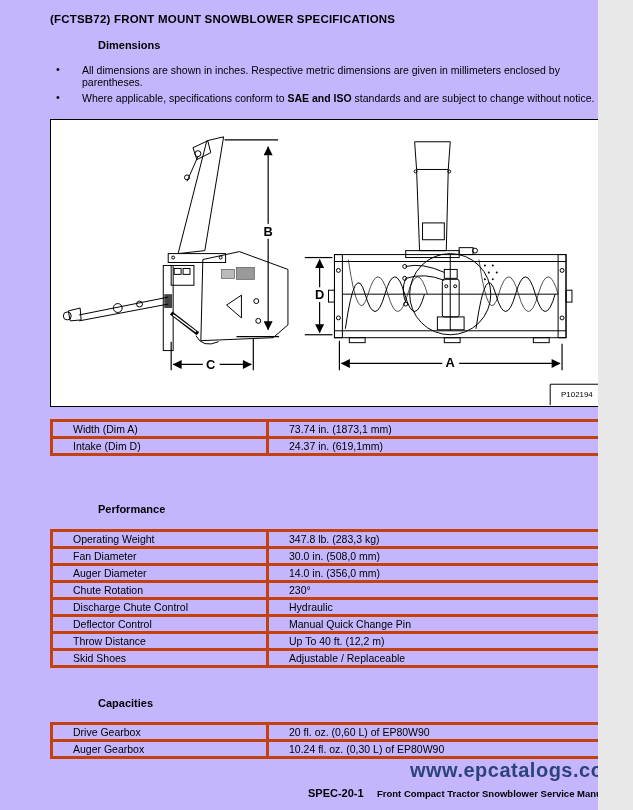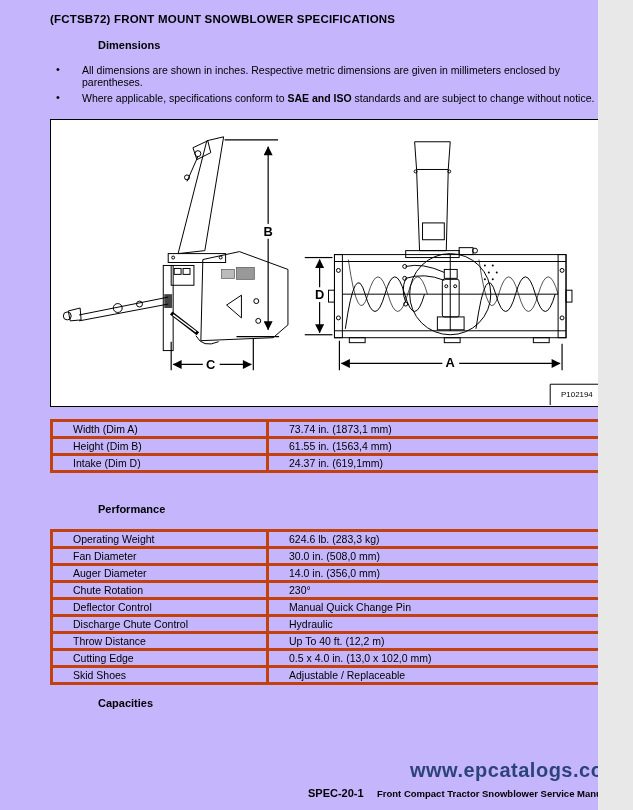--- a/index.html
+++ b/index.html
@@ -192,73 +192,77 @@
     </svg>
   </div>
 
   <table class="spec-table" style="top:419px">
     <tbody>
       <tr>
           <td class="lbl">Width (Dim A)</td>
           <td class="val">73.74 in. (1873,1 mm)</td>
         </tr>
       <tr>
-          <td class="lbl">Height (Dim B)</td>
-          <td class="val">61.55 in. (1563,4 mm)</td>
-        </tr>
-      <tr>
           <td class="lbl">Intake (Dim D)</td>
           <td class="val">24.37 in. (619,1mm)</td>
         </tr>
     </tbody>
   </table>
 
   <div class="sec-heading" style="top:503px">Performance</div>
   <table class="spec-table" style="top:529px">
     <tbody>
       <tr>
           <td class="lbl">Operating Weight</td>
-          <td class="val">624.6 lb. (283,3 kg)</td>
+          <td class="val">347.8 lb. (283,3 kg)</td>
         </tr>
       <tr>
           <td class="lbl">Fan Diameter</td>
           <td class="val">30.0 in. (508,0 mm)</td>
         </tr>
       <tr>
           <td class="lbl">Auger Diameter</td>
           <td class="val">14.0 in. (356,0 mm)</td>
         </tr>
       <tr>
           <td class="lbl">Chute Rotation</td>
           <td class="val">230°</td>
         </tr>
       <tr>
+          <td class="lbl">Discharge Chute Control</td>
+          <td class="val">Hydraulic</td>
+        </tr>
+      <tr>
           <td class="lbl">Deflector Control</td>
           <td class="val">Manual Quick Change Pin</td>
         </tr>
       <tr>
-          <td class="lbl">Discharge Chute Control</td>
-          <td class="val">Hydraulic</td>
-        </tr>
-      <tr>
           <td class="lbl">Throw Distance</td>
           <td class="val">Up To 40 ft. (12,2 m)</td>
         </tr>
       <tr>
-          <td class="lbl">Cutting Edge</td>
-          <td class="val">0.5 x 4.0 in. (13,0 x 102,0 mm)</td>
-        </tr>
-      <tr>
           <td class="lbl">Skid Shoes</td>
           <td class="val">Adjustable / Replaceable</td>
         </tr>
     </tbody>
   </table>
 
   <div class="sec-heading" style="top:697px">Capacities</div>
+  <table class="spec-table" style="top:722px">
+    <tbody>
+      <tr>
+          <td class="lbl">Drive Gearbox</td>
+          <td class="val">20 fl. oz. (0,60 L) of EP80W90</td>
+        </tr>
+      <tr>
+          <td class="lbl">Auger Gearbox</td>
+          <td class="val">10.24 fl. oz. (0,30 L) of EP80W90</td>
+        </tr>
+    </tbody>
+  </table>
 
   <div class="vertical-note">Dealer Copy -- Not for Resale</div>
 
   <div class="footer-page">87 of 94</div>
   <div class="footer-code">SPEC-20-1</div>
   <div class="footer-title">Front Compact Tractor Snowblower Service Manual</div>
   <div class="footer-watermark">www.epcatalogs.com</div>
 
 </div>
 

